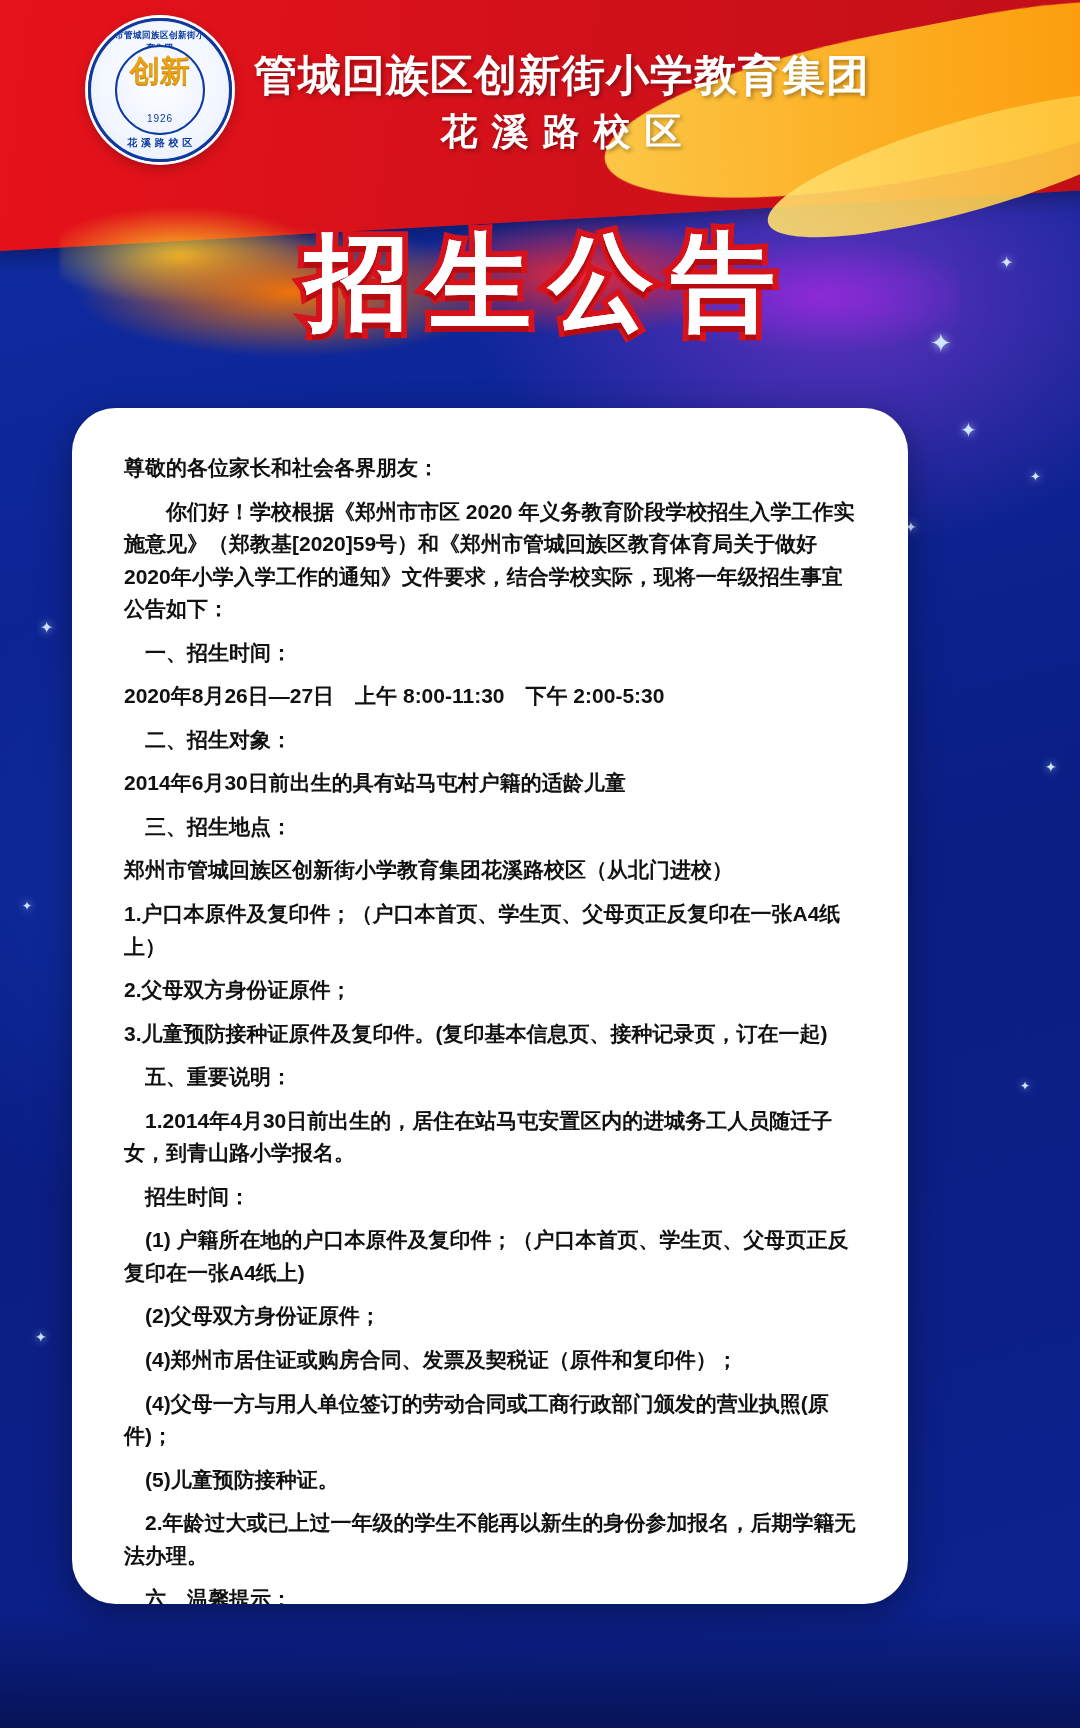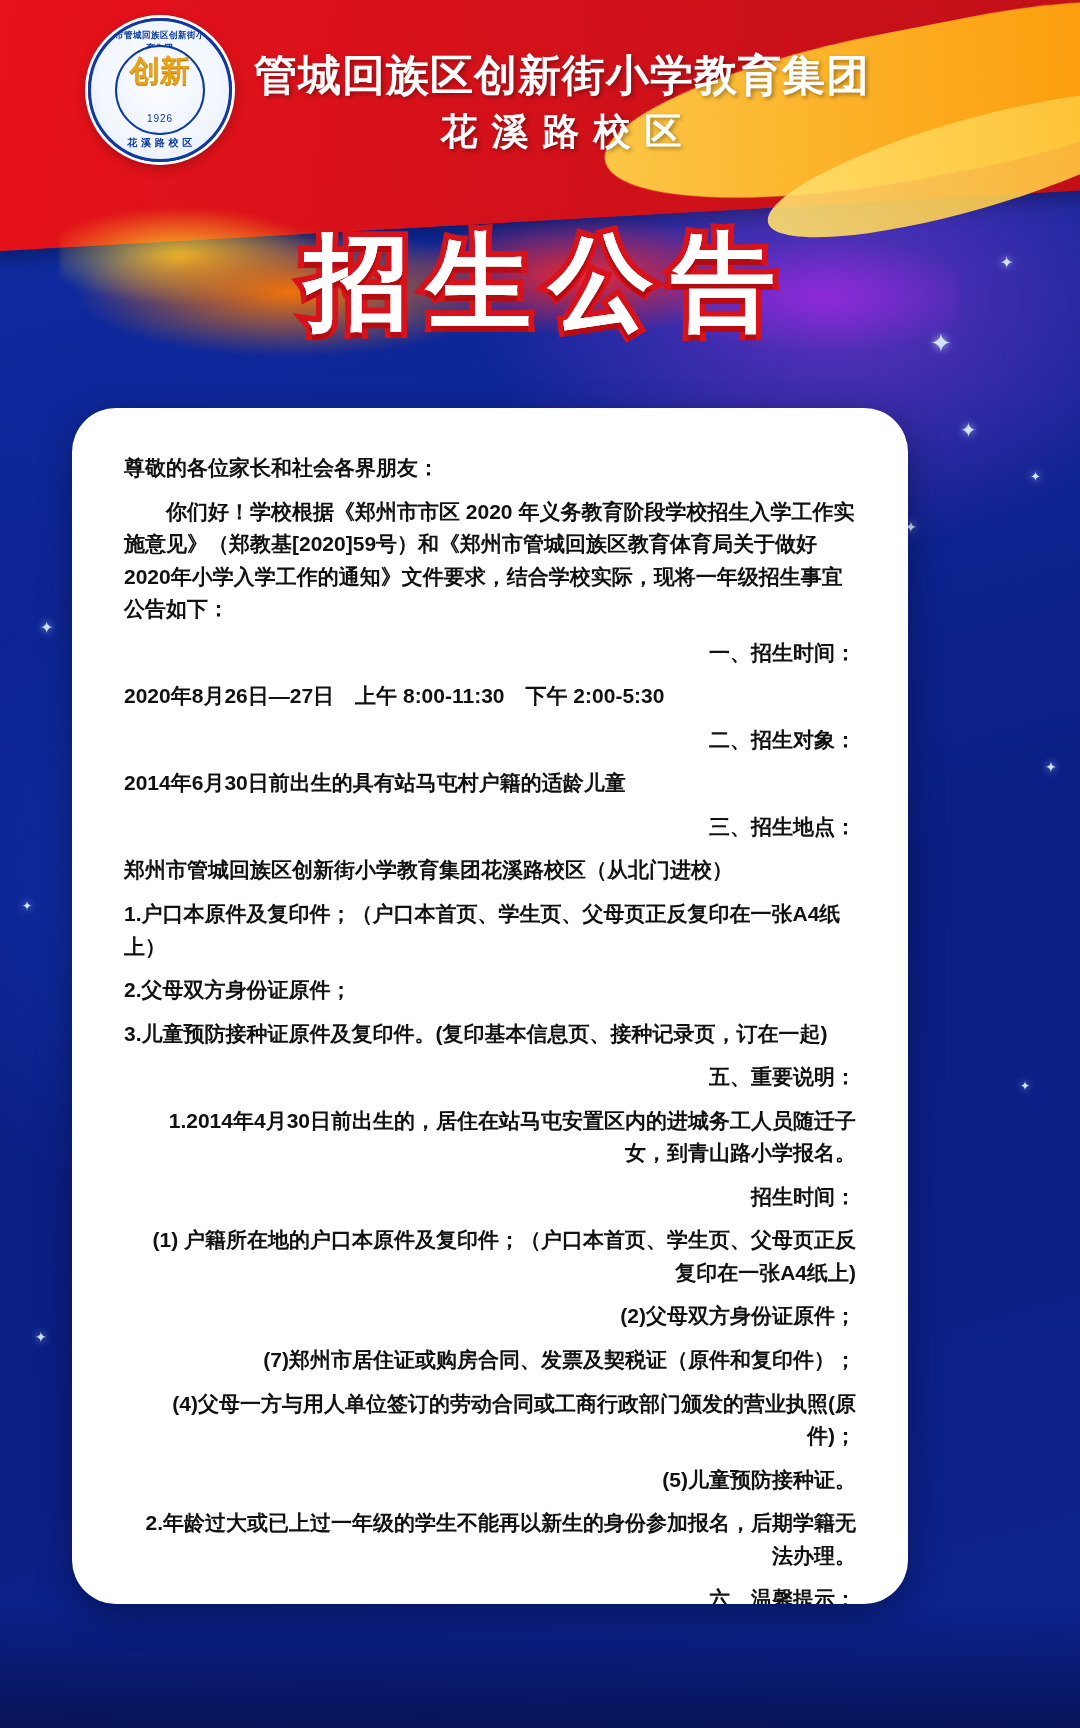--- a/index.html
+++ b/index.html
@@ -211,21 +211,21 @@
   }
   .card p {
     margin: 0 0 11px 0;
     font-size: 21px;
     line-height: 1.55;
     color: #111111;
     font-weight: bold;
     font-family: "Liberation Sans", "DejaVu Sans", sans-serif;
   }
   .indent { text-indent: 2em; }
-  .indent1 { text-indent: 1em; text-align: right; }
+  .indent1 { text-indent: 1em; }
   .bottom-fade {
     position: absolute;
     left: 0; bottom: 0;
     width: 1080px; height: 120px;
     background: linear-gradient(to top, rgba(5,15,70,0.75), rgba(5,15,70,0));
     z-index: 3;
   }
 </style>
 </head>
 <body>
@@ -281,21 +281,21 @@
 
     <p>1.户口本原件及复印件；（户口本首页、学生页、父母页正反复印在一张A4纸上）</p>
     <p>2.父母双方身份证原件；</p>
     <p>3.儿童预防接种证原件及复印件。(复印基本信息页、接种记录页，订在一起)</p>
 
     <p class="indent1">五、重要说明：</p>
     <p class="indent1">1.2014年4月30日前出生的，居住在站马屯安置区内的进城务工人员随迁子女，到青山路小学报名。</p>
     <p class="indent1">招生时间：</p>
     <p class="indent1">(1) 户籍所在地的户口本原件及复印件；（户口本首页、学生页、父母页正反复印在一张A4纸上)</p>
     <p class="indent1">(2)父母双方身份证原件；</p>
-    <p class="indent1">(7)郑州市居住证或购房合同、发票及契税证（原件和复印件）；</p>
+    <p class="indent1">(4)郑州市居住证或购房合同、发票及契税证（原件和复印件）；</p>
     <p class="indent1">(4)父母一方与用人单位签订的劳动合同或工商行政部门颁发的营业执照(原件)；</p>
     <p class="indent1">(5)儿童预防接种证。</p>
     <p class="indent1">2.年龄过大或已上过一年级的学生不能再以新生的身份参加报名，后期学籍无法办理。</p>
 
     <p class="indent1">六、温馨提示：</p>
 
   </div>
 
   <div class="bottom-fade"></div>
 </div>

